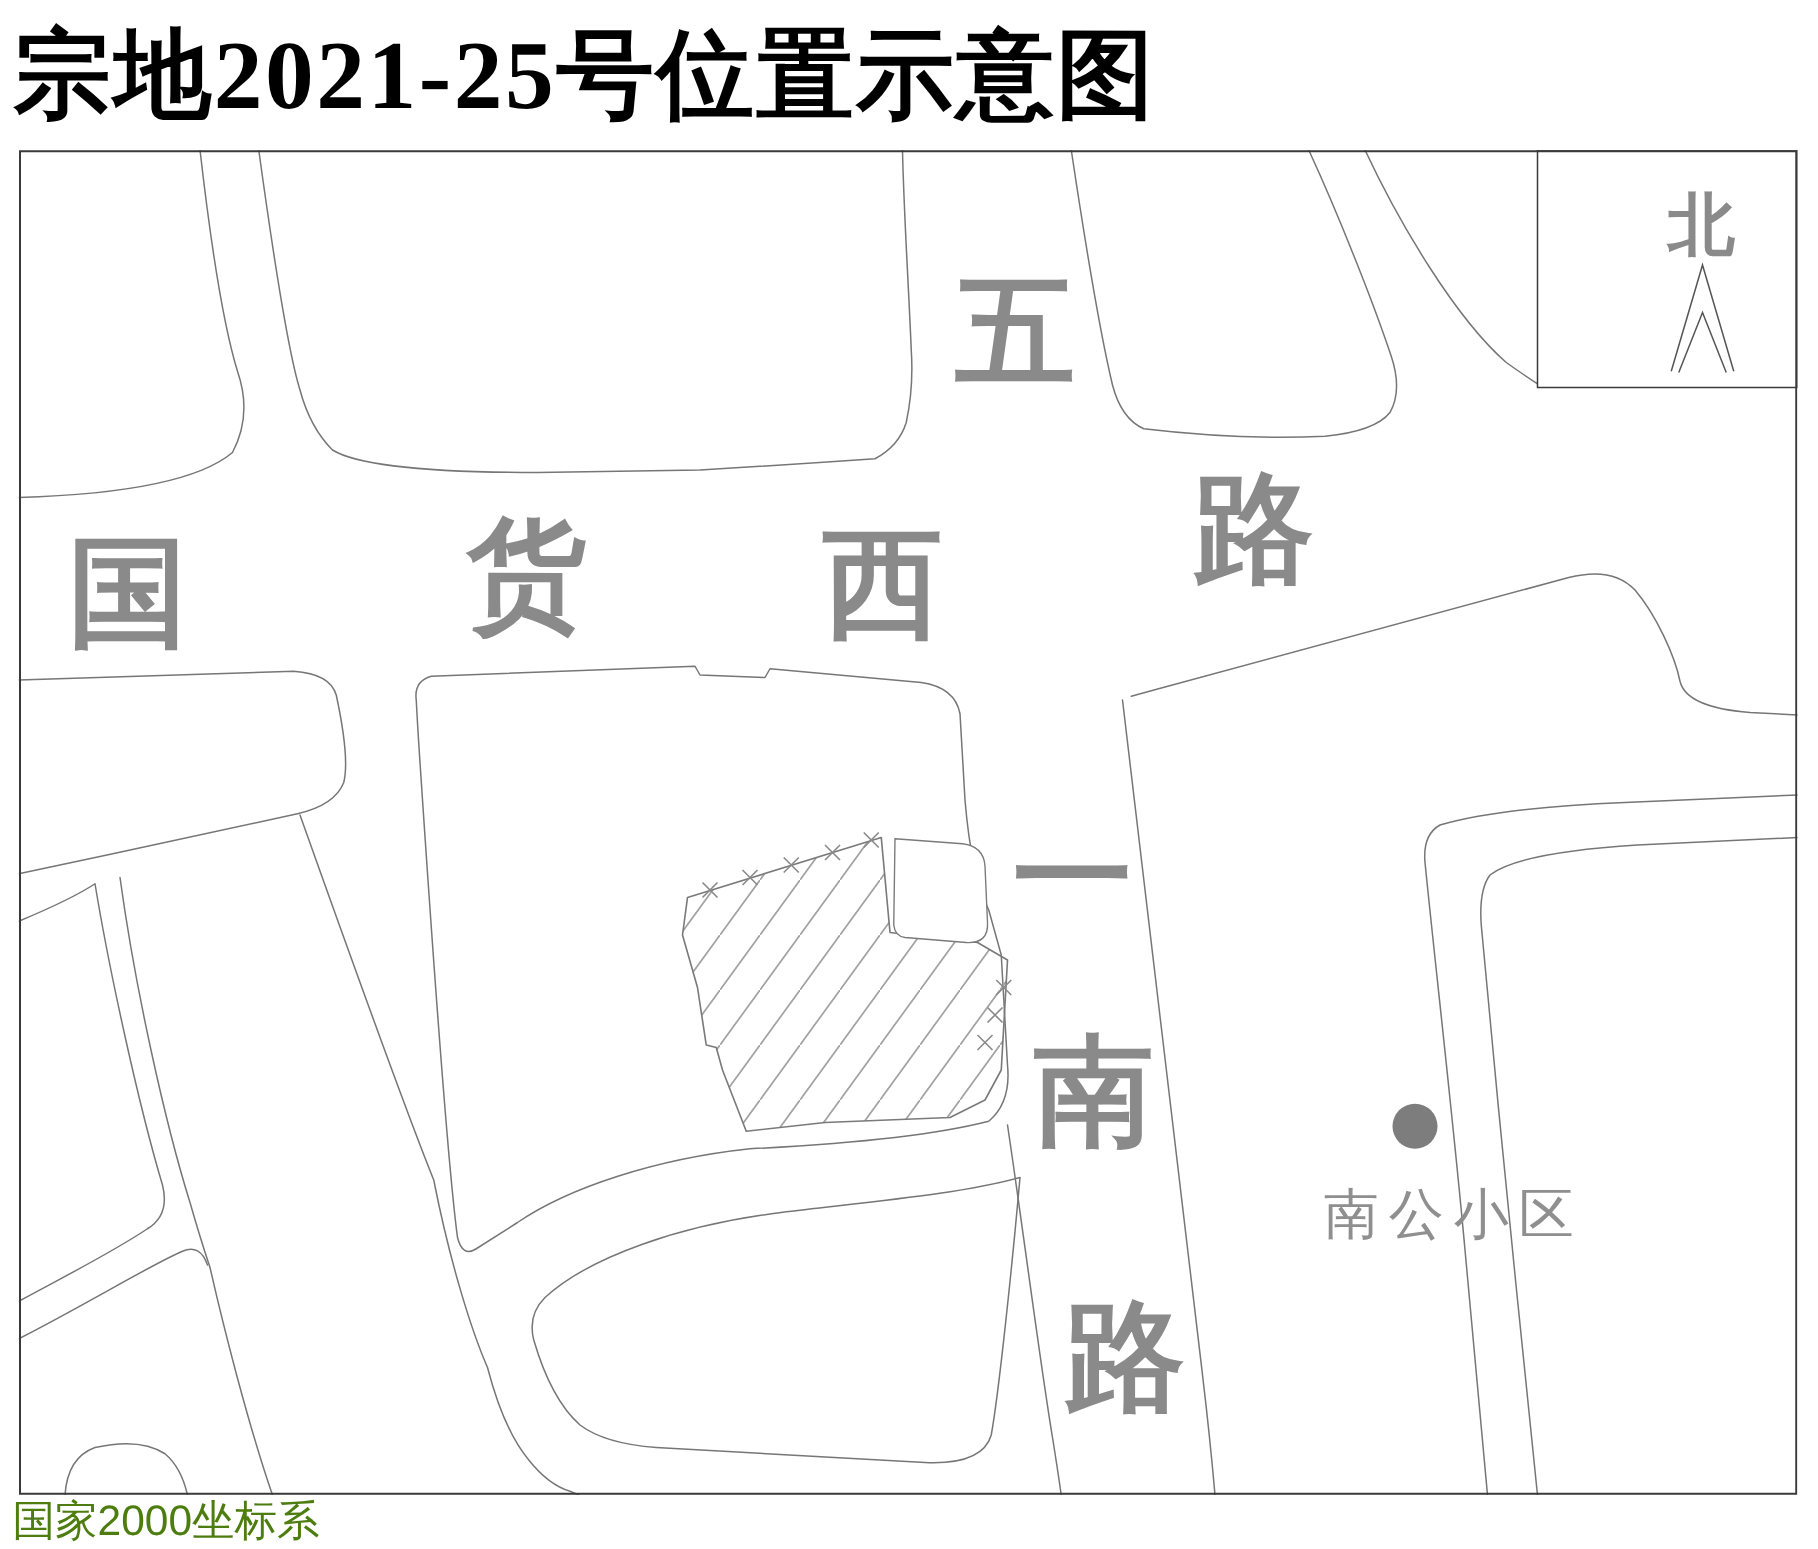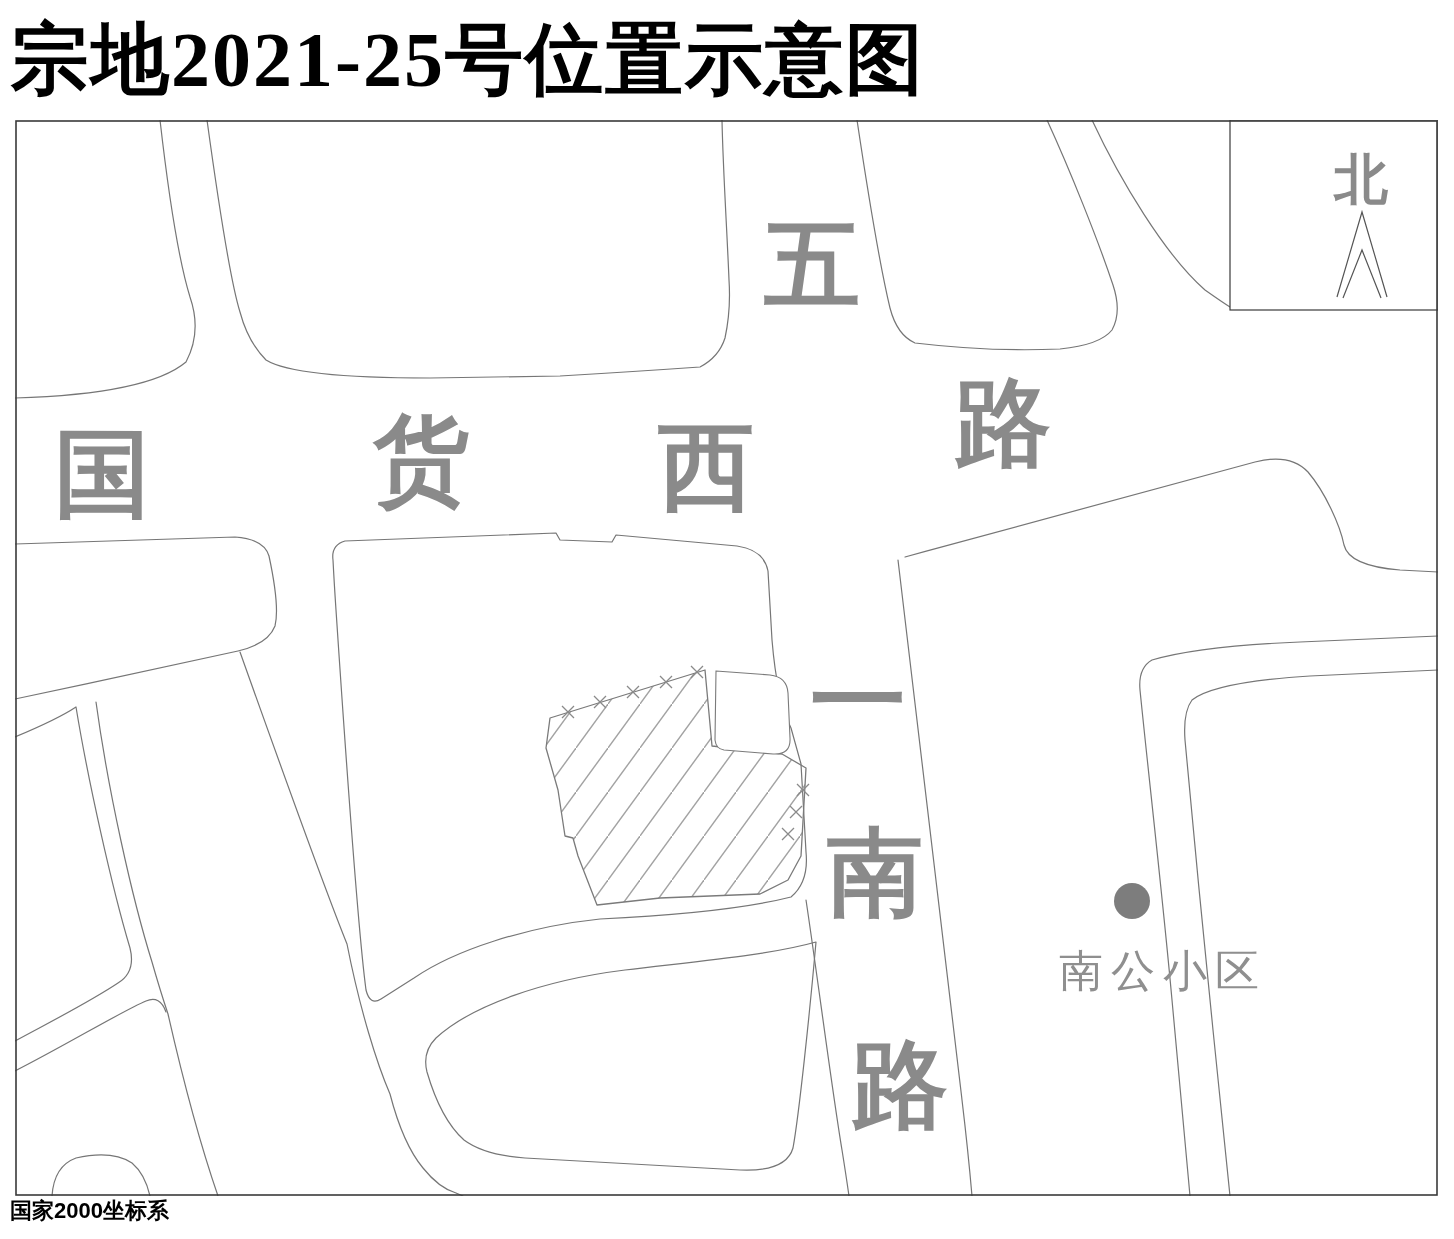--- a/index.html
+++ b/index.html
@@ -23,22 +23,22 @@
     font-size:54px;font-weight:bold;color:#8a8a8a;
     font-family:"Liberation Serif", serif;line-height:1;
   }
   .poi-label{
     position:absolute;transform:translate(-50%,-50%);
     font-size:44px;font-weight:normal;color:#8f8f8f;letter-spacing:8px;
     font-family:"Liberation Serif", serif;line-height:1;white-space:nowrap;
   }
   .crs-note{
     position:absolute;left:10px;top:1200px;
-    font-size:22px;color:#000000;font-family:"Liberation Sans", sans-serif;
-    line-height:1;white-space:nowrap;font-weight:bold;
+    font-size:34px;color:#4d7c0f;font-family:"Liberation Sans", sans-serif;
+    line-height:1;white-space:nowrap;
   }
 </style>
 </head>
 <body>
 
 <div class="title">宗地2021-25号位置示意图</div>
 
 <div class="map-frame">
   <svg width="1423" height="1076" viewBox="15 120 1423 1076">
     <defs>

